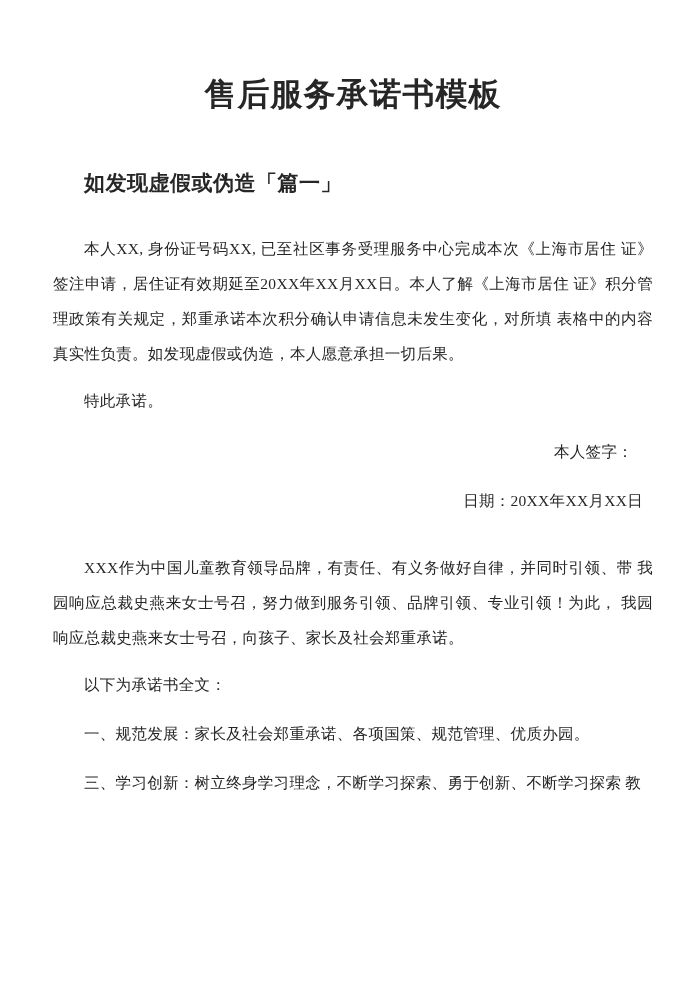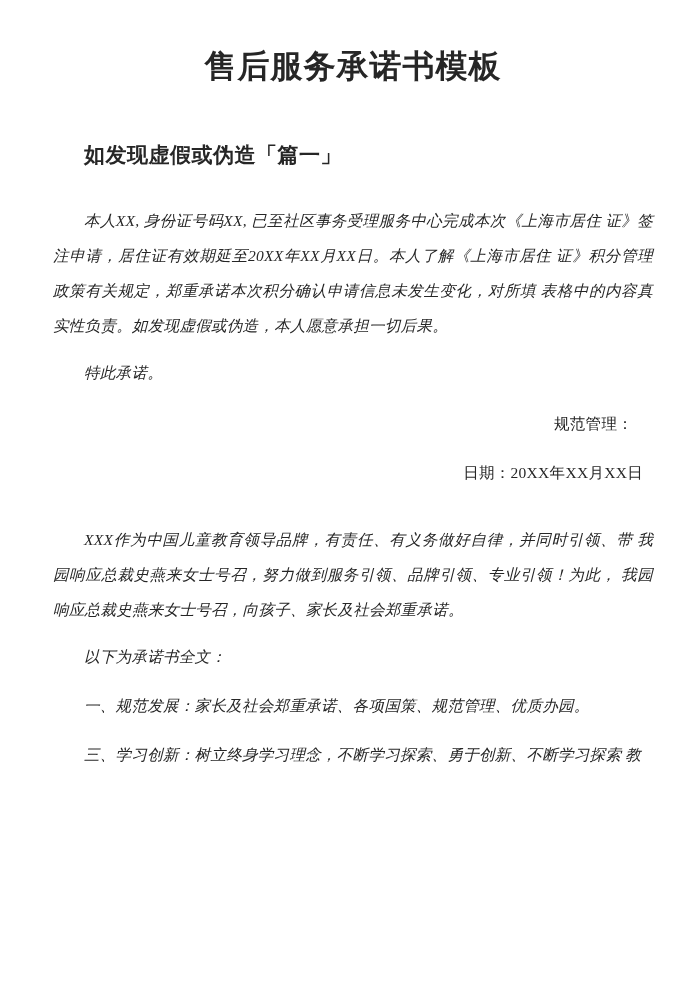--- a/index.html
+++ b/index.html
@@ -19,21 +19,21 @@
     width: 681px;
     height: 996px;
     padding: 0 28px 0 53px;
     background: #ffffff;
   }
   .page * {
     margin: 0;
     padding: 0;
   }
   .doc-title {
-    padding-top: 45px;
+    padding-top: 73px;
     font-size: 32px;
     line-height: 42px;
     font-weight: 600;
     text-align: center;
     letter-spacing: 1px;
   }
   .sec-heading {
     font-size: 21px;
     line-height: 32px;
     font-weight: 700;
@@ -42,21 +42,21 @@
   }
   .sec-heading.first  { margin-top: 52px; }
   .sec-heading.second { margin-top: 34px; }
   .body-text {
     font-size: 15.5px;
     line-height: 35px;
     font-weight: 400;
     text-align: justify;
     letter-spacing: 0.3px;
   }
-  .indent { text-indent: 2em; font-style: italic; }
+  .indent { text-indent: 2em; }
   .after-heading { margin-top: 32px; }
   .mt12 { margin-top: 12px; }
   .mt14 { margin-top: 14px; }
   .mt16 { margin-top: 16px; }
   .right {
     text-align: right;
     text-indent: 0;
   }
   .sig  { padding-right: 20px; }
   .date { padding-right: 10px; }
@@ -67,21 +67,21 @@
 <div class="page">
 
   <h1 class="doc-title">售后服务承诺书模板</h1>
 
   <h2 class="sec-heading first">如发现虚假或伪造「篇一」</h2>
 
   <p class="body-text indent after-heading">本人XX, 身份证号码XX, 已至社区事务受理服务中心完成本次《上海市居住 证》签注申请，居住证有效期延至20XX年XX月XX日。本人了解《上海市居住 证》积分管理政策有关规定，郑重承诺本次积分确认申请信息未发生变化，对所填 表格中的内容真实性负责。如发现虚假或伪造，本人愿意承担一切后果。</p>
 
   <p class="body-text indent mt12">特此承诺。</p>
 
-  <p class="body-text right sig mt16">规范管理：</p>
+  <p class="body-text right sig mt16">本人签字：</p>
 
   <p class="body-text right date mt14">日期：20XX年XX月XX日</p>
 
 
   <p class="body-text indent after-heading">XXX作为中国儿童教育领导品牌，有责任、有义务做好自律，并同时引领、带 我园响应总裁史燕来女士号召，努力做到服务引领、品牌引领、专业引领！为此， 我园响应总裁史燕来女士号召，向孩子、家长及社会郑重承诺。</p>
 
   <p class="body-text indent mt12">以下为承诺书全文：</p>
 
   <p class="body-text indent mt14">一、规范发展：家长及社会郑重承诺、各项国策、规范管理、优质办园。</p>
 

